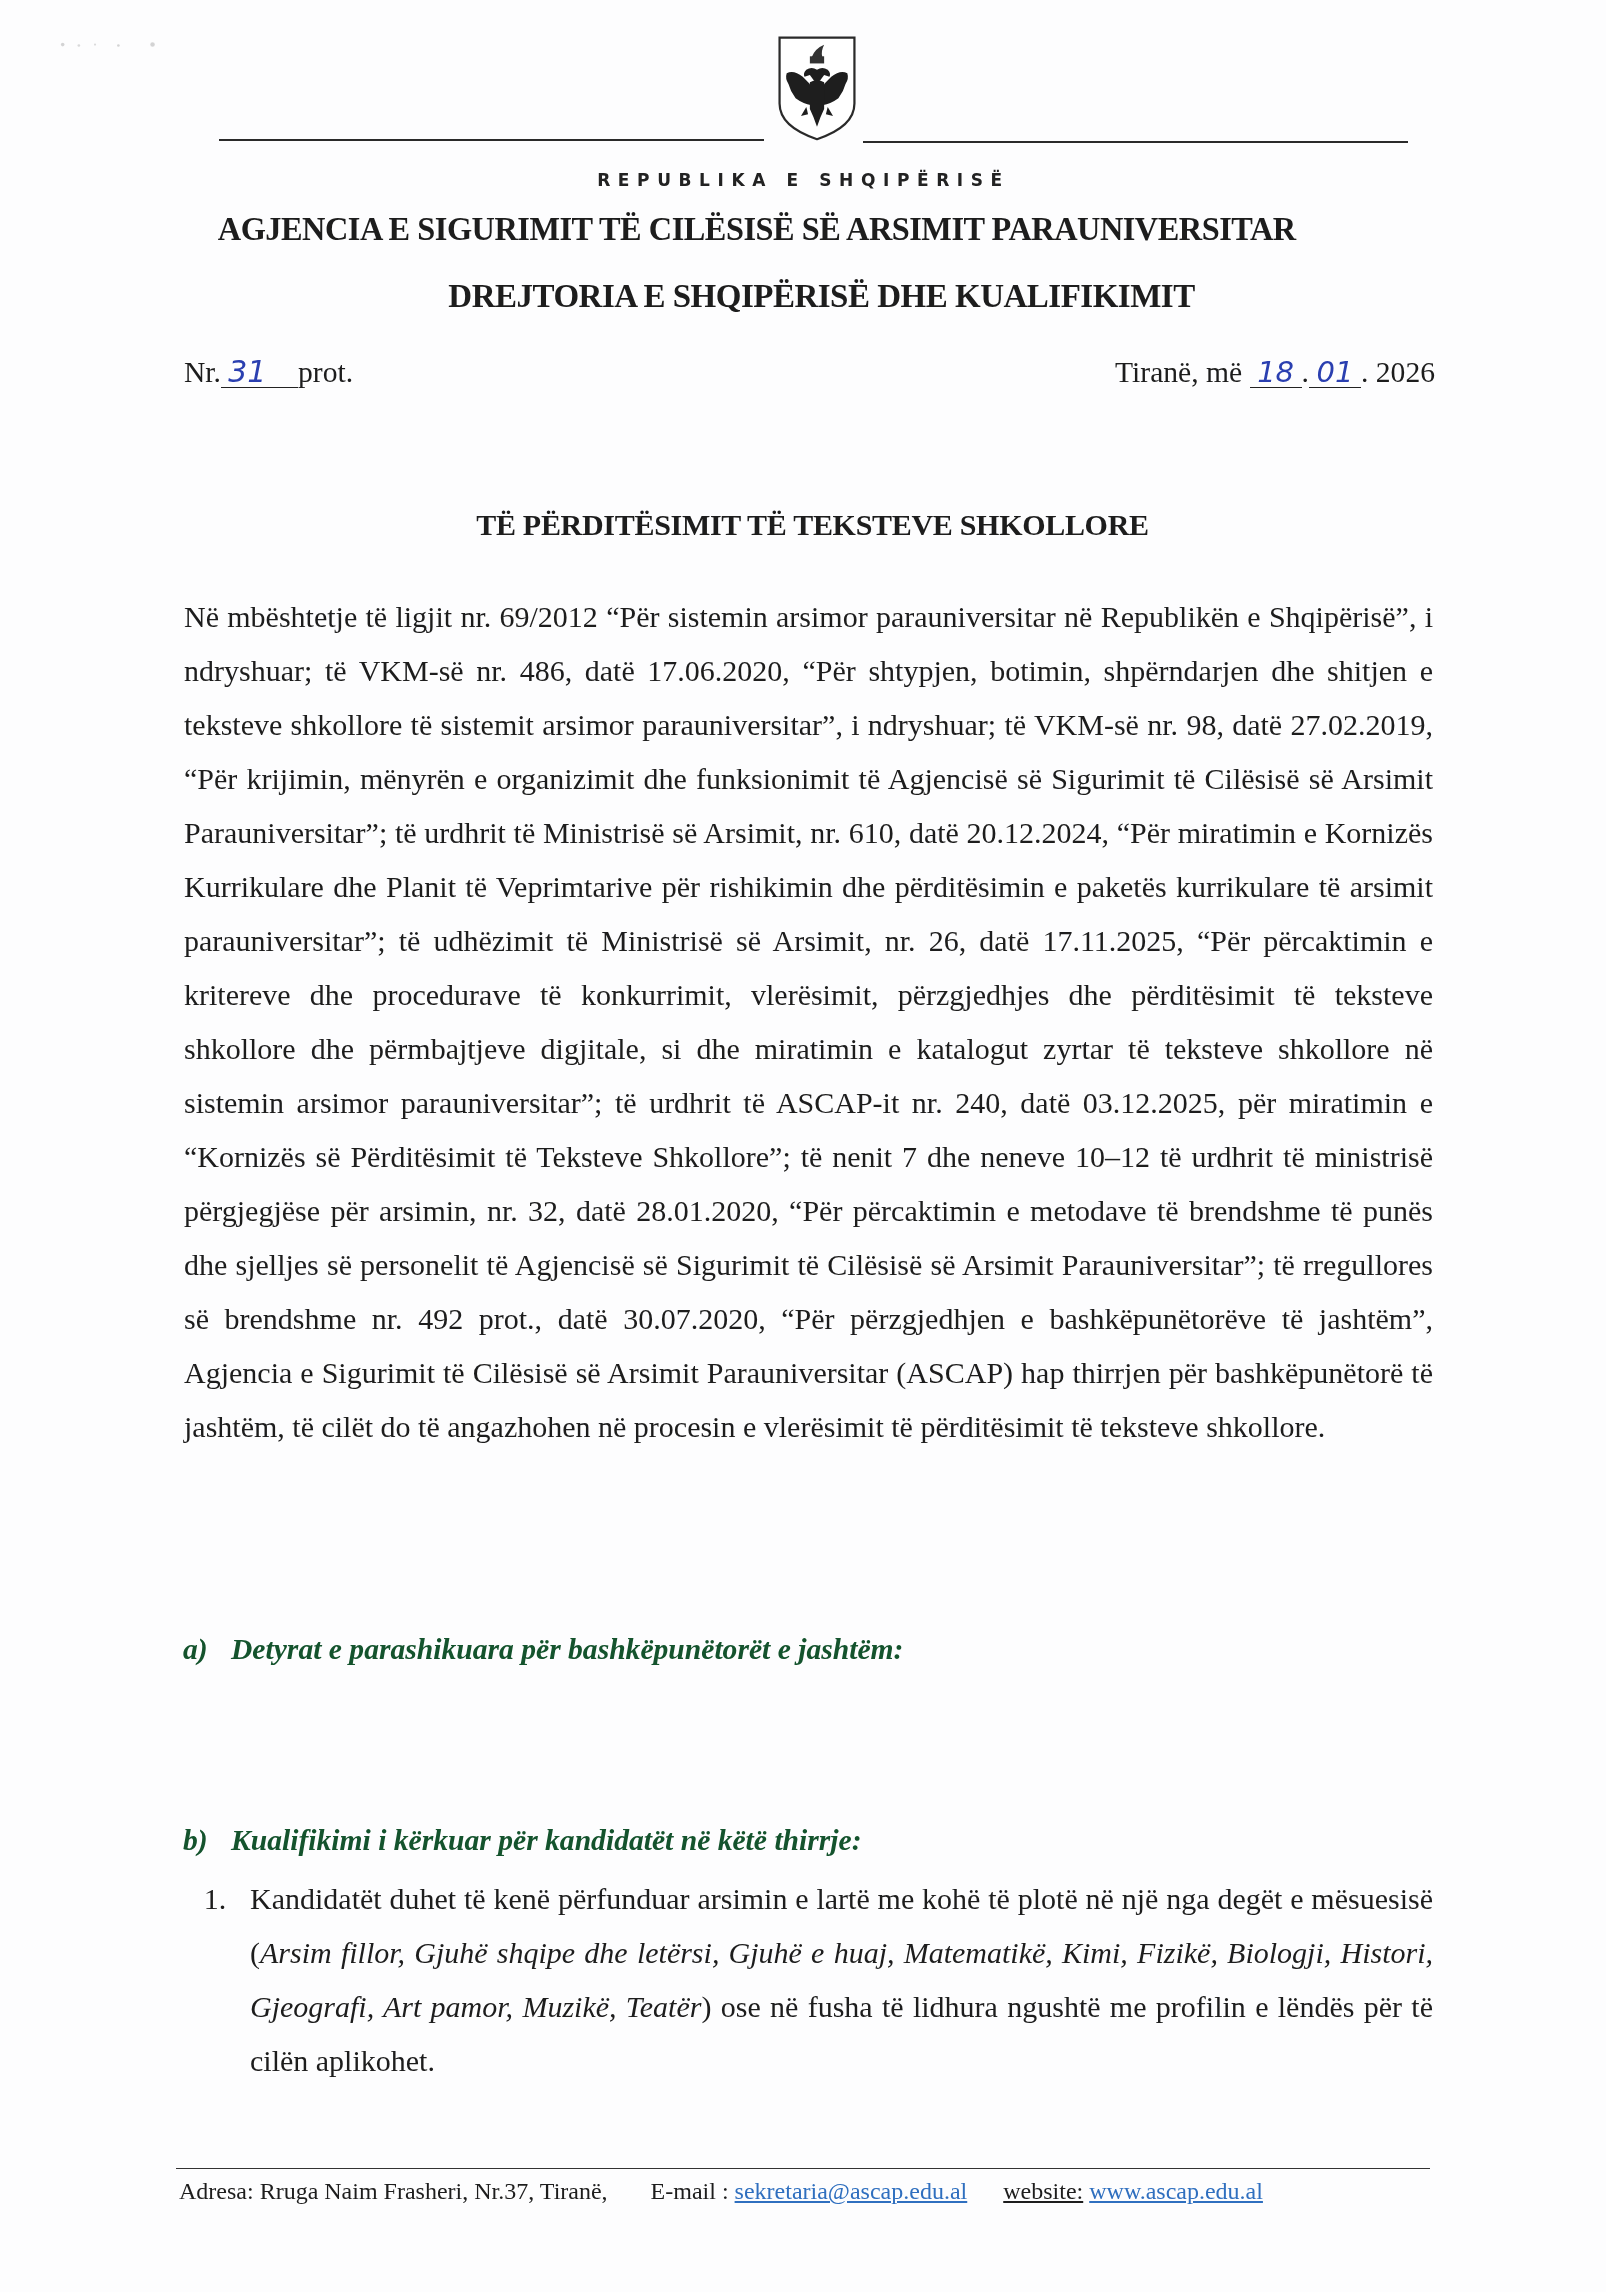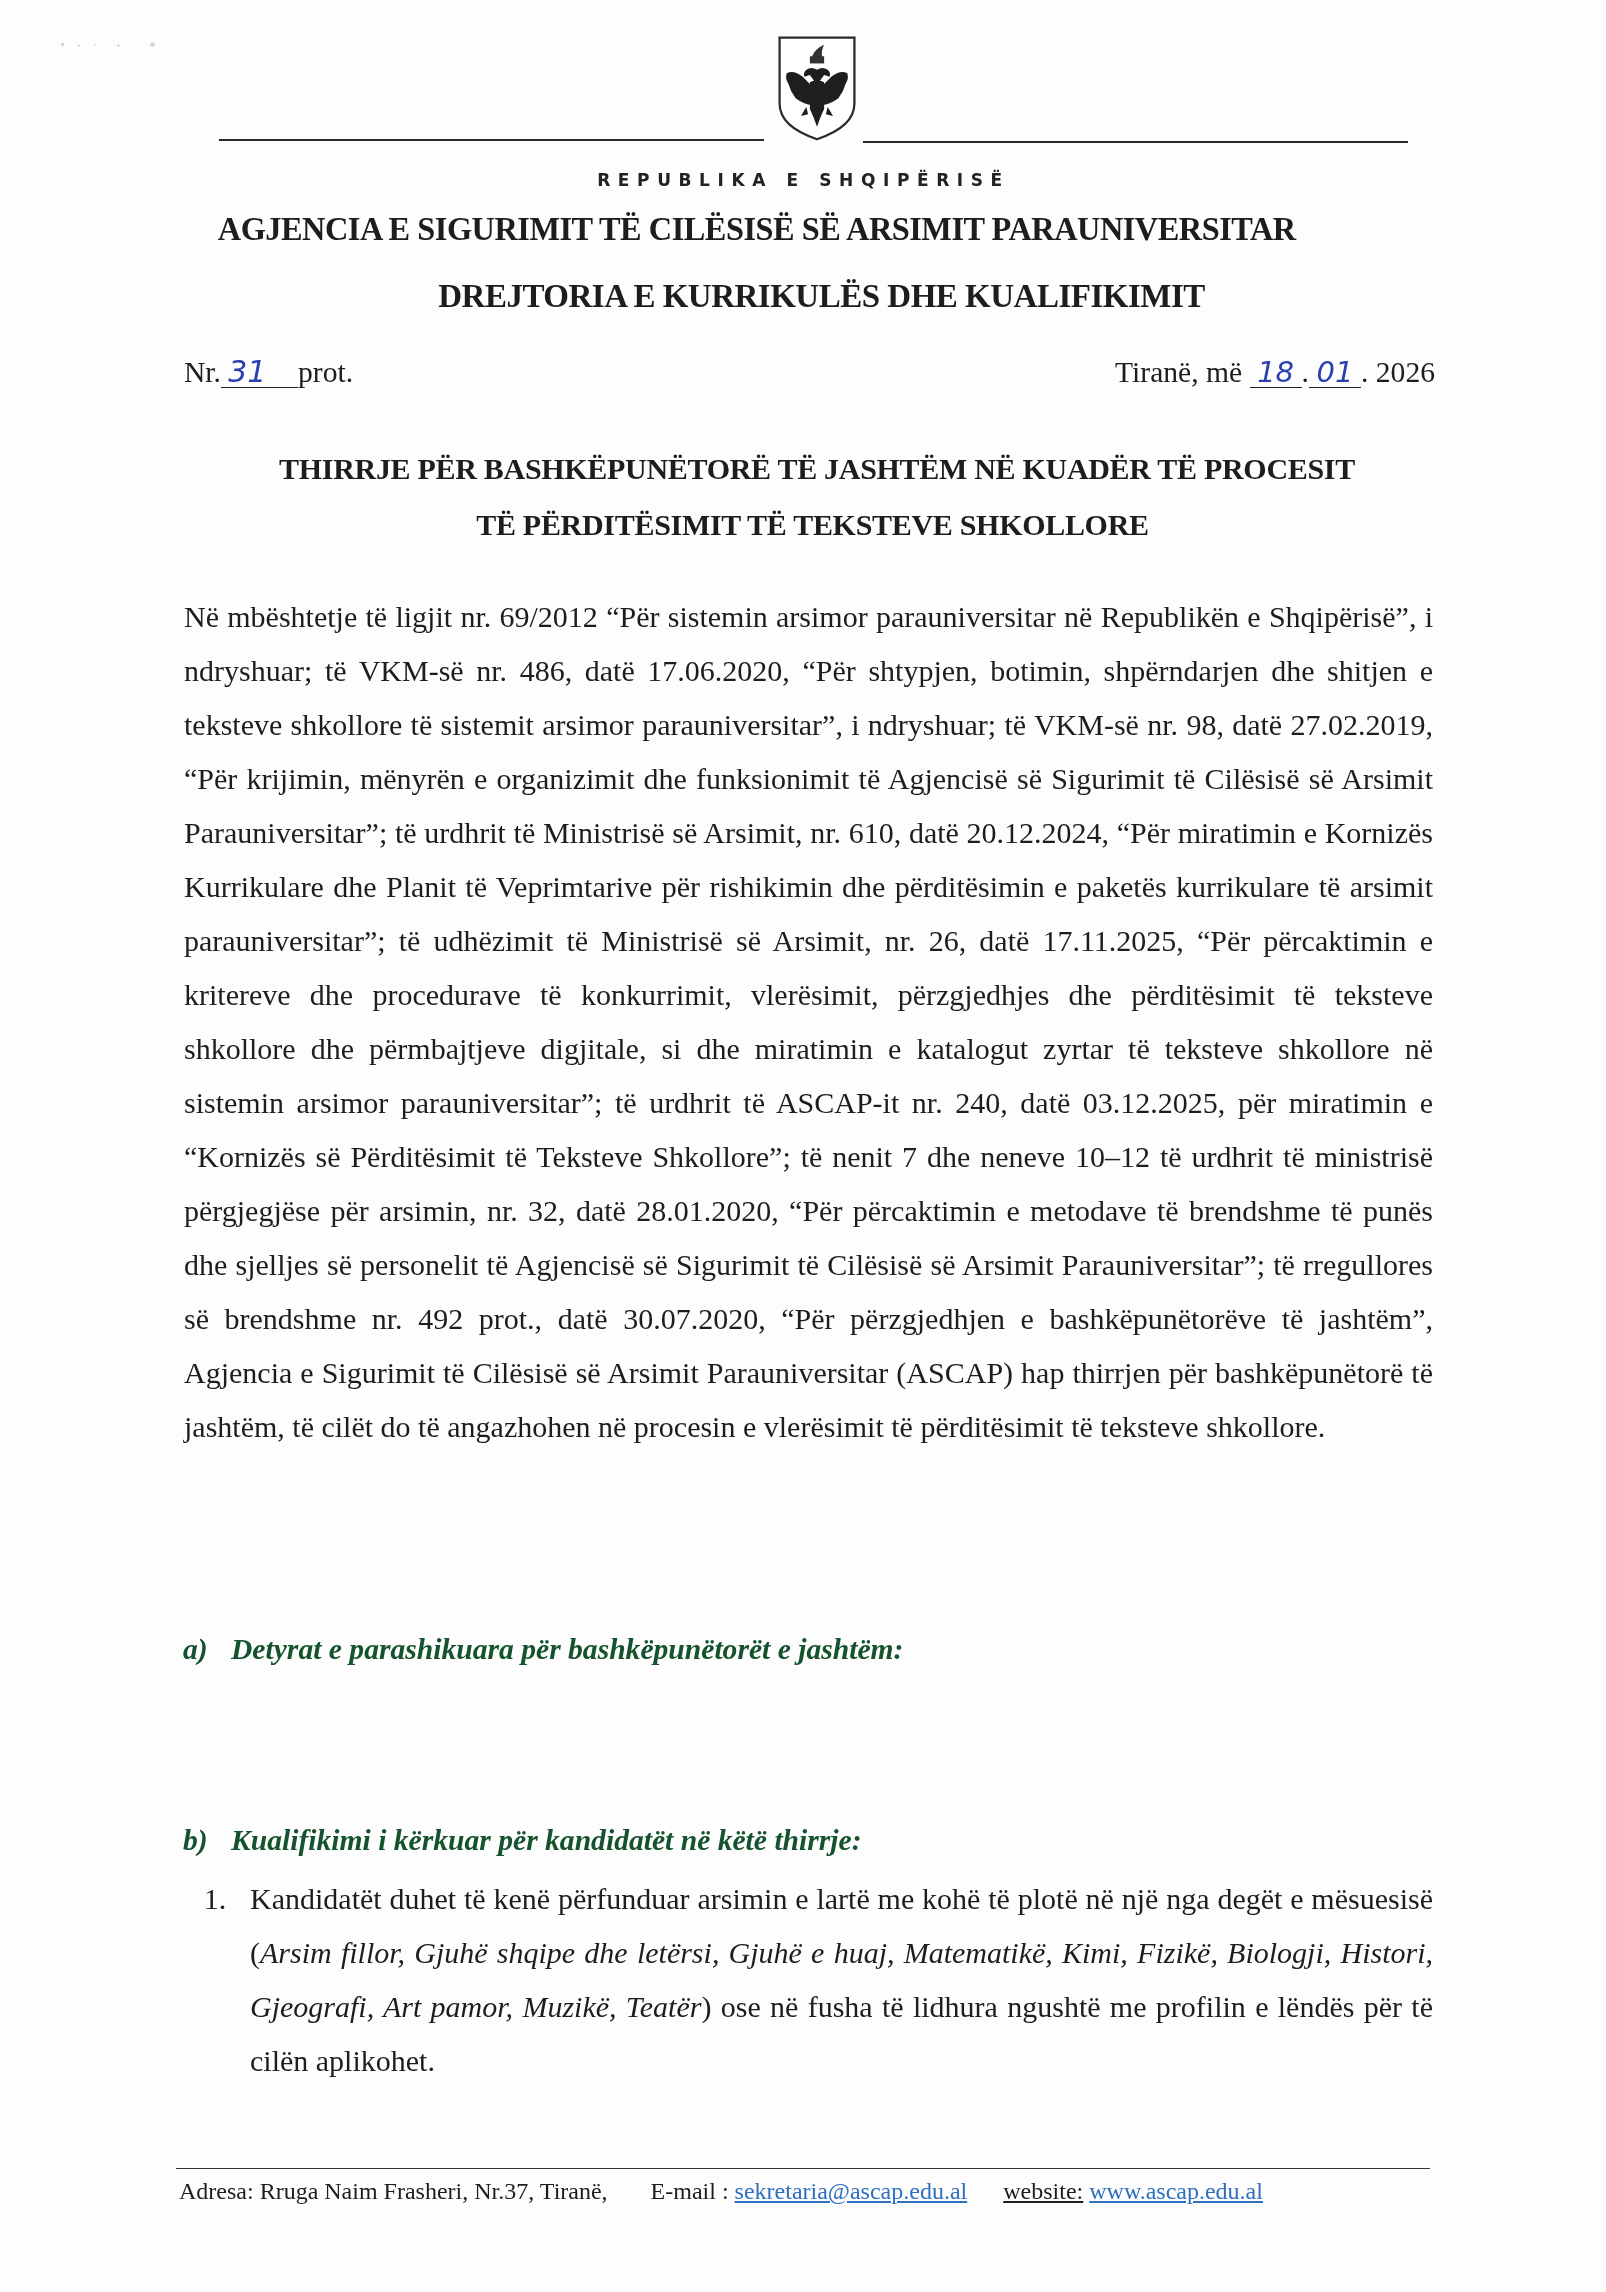--- a/index.html
+++ b/index.html
@@ -245,32 +245,31 @@
       <path d="M34 82 L28 92 L36 90 Z"></path>
       <path d="M58 82 L64 92 L56 90 Z"></path>
     </g>
   </svg>
 
   <div class="header-rule-left"></div>
   <div class="header-rule-right"></div>
 
   <div class="republic">REPUBLIKA E SHQIPËRISË</div>
   <div class="agency">AGJENCIA E SIGURIMIT TË CILËSISË SË ARSIMIT PARAUNIVERSITAR</div>
-  <div class="directorate">DREJTORIA E KURRIKULËS DHE KUALIFIKIMIT</div>
+  <div class="directorate">DREJTORIA E SHQIPËRISË DHE KUALIFIKIMIT</div>
 
   <div class="ref-line">
     <span>Nr.</span><span class="hand">31</span><span>prot.</span>
   </div>
 
   <div class="date-line">
     <span>Tiranë, më</span>
     <span class="hand">18</span><span>.</span><span class="hand">01</span><span>. 2026</span>
   </div>
 
-  <div class="title1">THIRRJE PËR BASHKËPUNËTORË TË JASHTËM NË KUADËR TË PROCESIT</div>
   <div class="title2">TË PËRDITËSIMIT TË TEKSTEVE SHKOLLORE</div>
 
   <p class="body-text" style="margin:0;">Në mbështetje të ligjit nr. 69/2012 “Për sistemin arsimor parauniversitar në Republikën e Shqipërisë”, i ndryshuar; të VKM-së nr. 486, datë 17.06.2020, “Për shtypjen, botimin, shpërndarjen dhe shitjen e teksteve shkollore të sistemit arsimor parauniversitar”, i ndryshuar; të VKM-së nr. 98, datë 27.02.2019, “Për krijimin, mënyrën e organizimit dhe funksionimit të Agjencisë së Sigurimit të Cilësisë së Arsimit Parauniversitar”; të urdhrit të Ministrisë së Arsimit, nr. 610, datë 20.12.2024, “Për miratimin e Kornizës Kurrikulare dhe Planit të Veprimtarive për rishikimin dhe përditësimin e paketës kurrikulare të arsimit parauniversitar”; të udhëzimit të Ministrisë së Arsimit, nr. 26, datë 17.11.2025, “Për përcaktimin e kritereve dhe procedurave të konkurrimit, vlerësimit, përzgjedhjes dhe përditësimit të teksteve shkollore dhe përmbajtjeve digjitale, si dhe miratimin e katalogut zyrtar të teksteve shkollore në sistemin arsimor parauniversitar”; të urdhrit të ASCAP-it nr. 240, datë 03.12.2025, për miratimin e “Kornizës së Përditësimit të Teksteve Shkollore”; të nenit 7 dhe neneve 10–12 të urdhrit të ministrisë përgjegjëse për arsimin, nr. 32, datë 28.01.2020, “Për përcaktimin e metodave të brendshme të punës dhe sjelljes së personelit të Agjencisë së Sigurimit të Cilësisë së Arsimit Parauniversitar”; të rregullores së brendshme nr. 492 prot., datë 30.07.2020, “Për përzgjedhjen e bashkëpunëtorëve të jashtëm”, Agjencia e Sigurimit të Cilësisë së Arsimit Parauniversitar (ASCAP) hap thirrjen për bashkëpunëtorë të jashtëm, të cilët do të angazhohen në procesin e vlerësimit të përditësimit të teksteve shkollore.</p>
 
   <div class="section-heading sec-a">
     <span class="marker">a)</span><span>Detyrat e parashikuara për bashkëpunëtorët e jashtëm:</span>
   </div>
 
   <div class="section-heading sec-b">
     <span class="marker">b)</span><span>Kualifikimi i kërkuar për kandidatët në këtë thirrje:</span>

